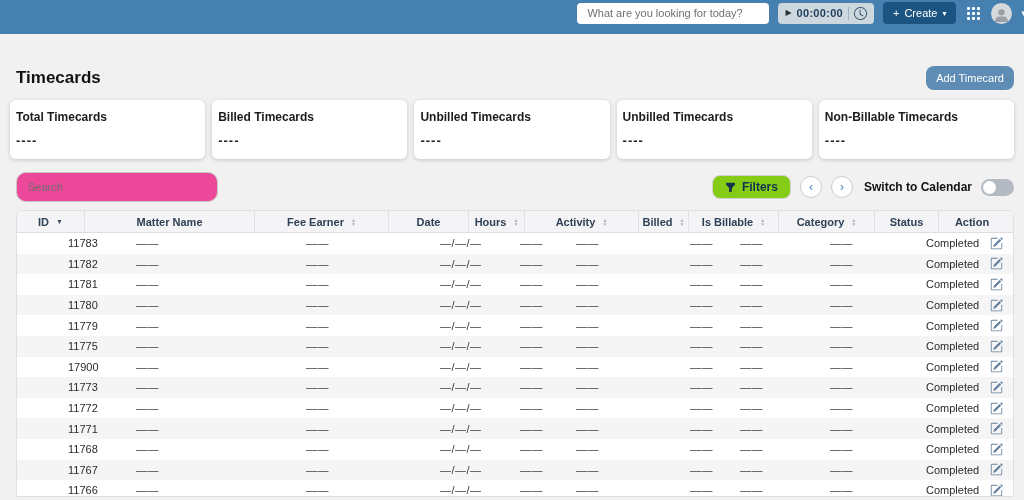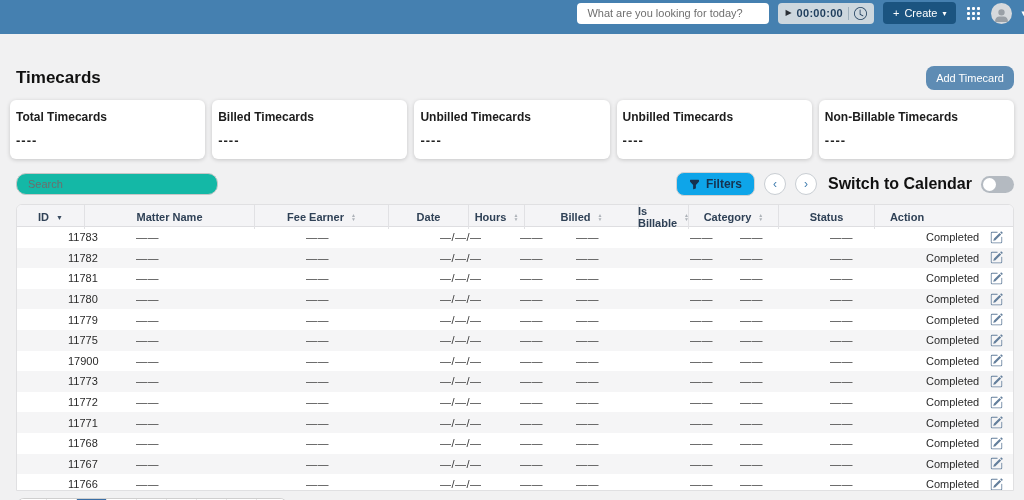--- a/index.html
+++ b/index.html
@@ -27,26 +27,26 @@
   .add-btn { background:#5e8cb4; color:#fff; border:none; border-radius:8px; font-size:11px; padding:6px 10px; cursor:pointer; font-family:"Liberation Sans",sans-serif; }
 
   
   .cards { display:flex; gap:7px; padding:0 10px; }
   .card { flex:1; background:#fff; border-radius:6px; box-shadow:0 1px 4px rgba(0,0,0,.18); padding:10px 6px 11px; }
   .card .c-label { font-size:12px; font-weight:700; color:#1c1c1c; }
   .card .c-value { font-size:13px; font-weight:700; color:#222; margin-top:9px; letter-spacing:1px; }
 
   
   .filter-row { display:flex; align-items:center; margin:13px 10px 8px 16px; }
-  .f-search { width:202px; height:22px; border:1px solid #c7c7c7; border-radius:10px; background:#14b8a6; padding:0 11px; font-size:11px; color:#333; outline:none; font-family:"Liberation Sans",sans-serif; }
+  .f-search { width:202px; height:30px; border:1px solid #c7c7c7; border-radius:10px; background:#ec4899; padding:0 11px; font-size:11px; color:#333; outline:none; font-family:"Liberation Sans",sans-serif; }
   .f-search::placeholder { color:#6d6d6d; }
   .f-right { margin-left:auto; display:flex; align-items:center; gap:9px; }
-  .filters-btn { display:flex; align-items:center; gap:6px; background:#0ea5e9; border:1px solid #d2d2d2; border-radius:8px; padding:4px 12px; font-size:12px; font-weight:700; color:#16324f; cursor:pointer; font-family:"Liberation Sans",sans-serif; }
+  .filters-btn { display:flex; align-items:center; gap:6px; background:#84cc16; border:1px solid #d2d2d2; border-radius:8px; padding:4px 12px; font-size:12px; font-weight:700; color:#16324f; cursor:pointer; font-family:"Liberation Sans",sans-serif; }
   .circ-btn { width:22px; height:22px; border-radius:50%; background:#fff; border:1px solid #c9ced3; color:#447fb0; font-size:12px; line-height:20px; text-align:center; cursor:pointer; }
-  .cal-label { font-size:16px; font-weight:600; color:#111; margin-left:2px; }
+  .cal-label { font-size:12px; font-weight:600; color:#111; margin-left:2px; }
   .toggle { width:33px; height:17px; border-radius:9px; background:#b4bac1; position:relative; cursor:pointer; }
   .toggle .knob { position:absolute; left:2px; top:2px; width:13px; height:13px; border-radius:50%; background:#fff; }
 
   
   .table-panel { margin:0 10px 0 16px; background:#fff; border:1px solid #e0e0e2; border-radius:6px 6px 0 0; height:287px; overflow:hidden; display:flex; }
   .table-main { flex:1; }
   .thead, .trow { display:grid; grid-template-columns:68px 170px 134px 80px 56px 114px 50px 90px 96px 64px 66px; align-items:center; }
   .thead { background:#f4f4f6; height:22px; border-bottom:1px solid #dedee1; }
   .th { display:flex; align-items:center; justify-content:center; height:100%; padding:0 7px; font-size:11px; font-weight:700; color:#2f4156; border-right:1px solid #e1e1e4;gap:7px; }
   .th:last-child { border-right:none; }
@@ -185,20 +185,27 @@
           <span>Date</span>
         </div>
         <div class="th">
           <span>Hours</span>
           <span class="sort-updown">
             <span>▲</span>
             <span>▼</span>
           </span>
         </div>
         <div class="th">
+          <span>Activity</span>
+          <span class="sort-updown">
+            <span>▲</span>
+            <span>▼</span>
+          </span>
+        </div>
+        <div class="th">
           <span>Billed</span>
           <span class="sort-updown">
             <span>▲</span>
             <span>▼</span>
           </span>
         </div>
         <div class="th">
           <span>Is Billable</span>
           <span class="sort-updown">
             <span>▲</span>

